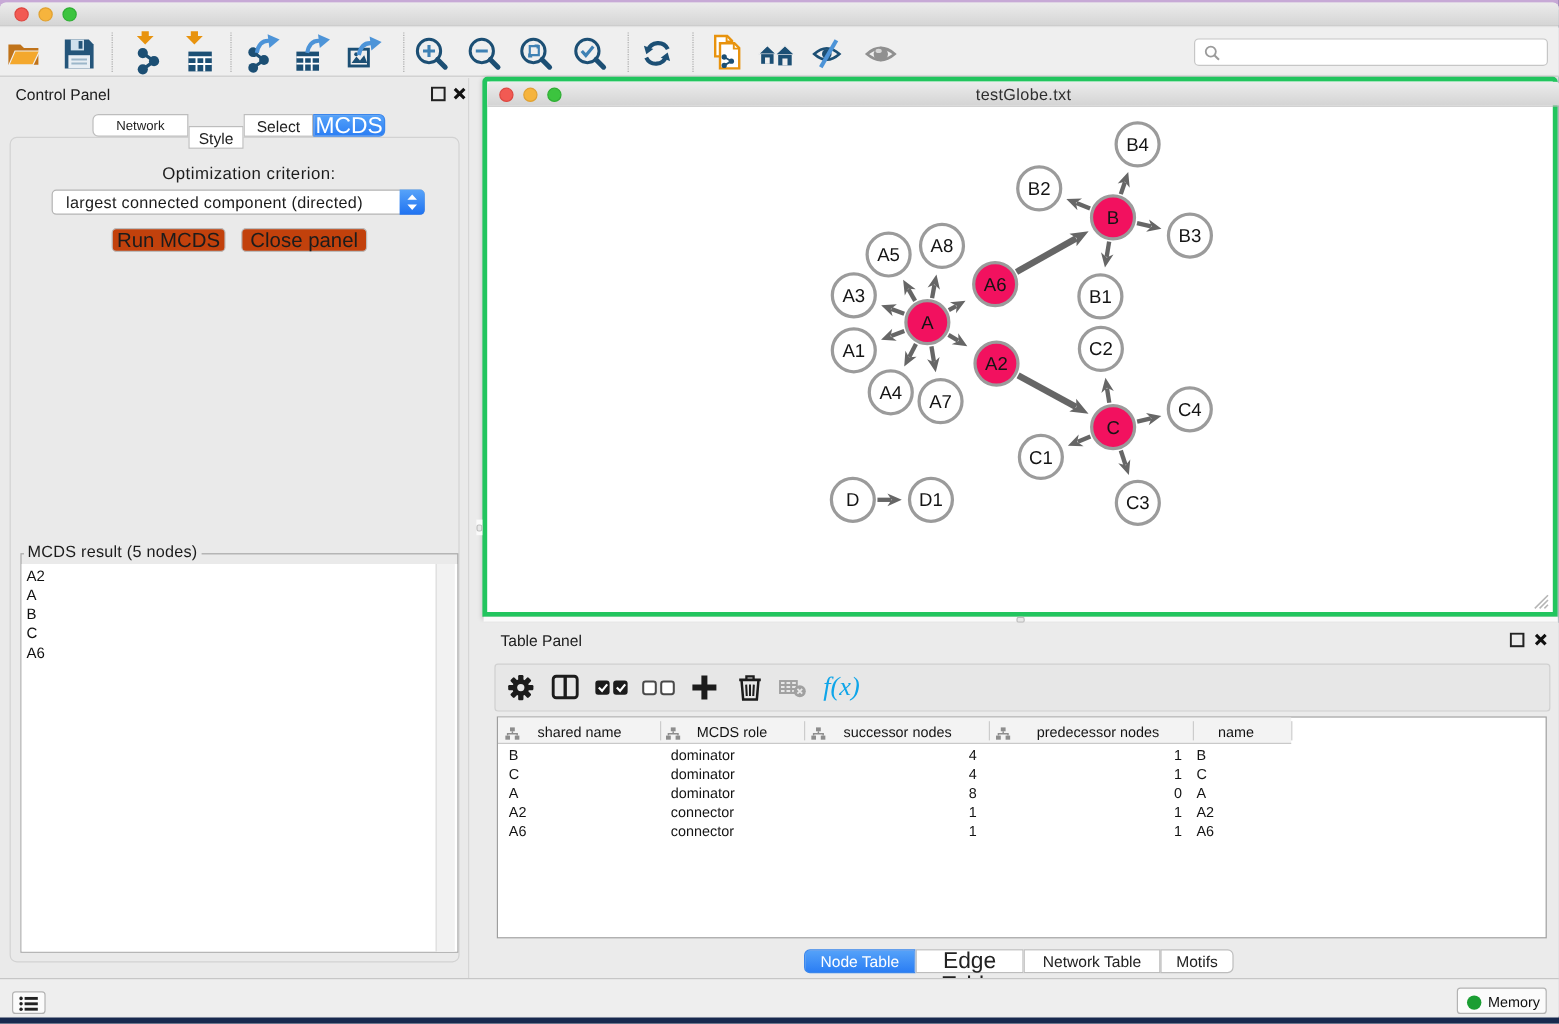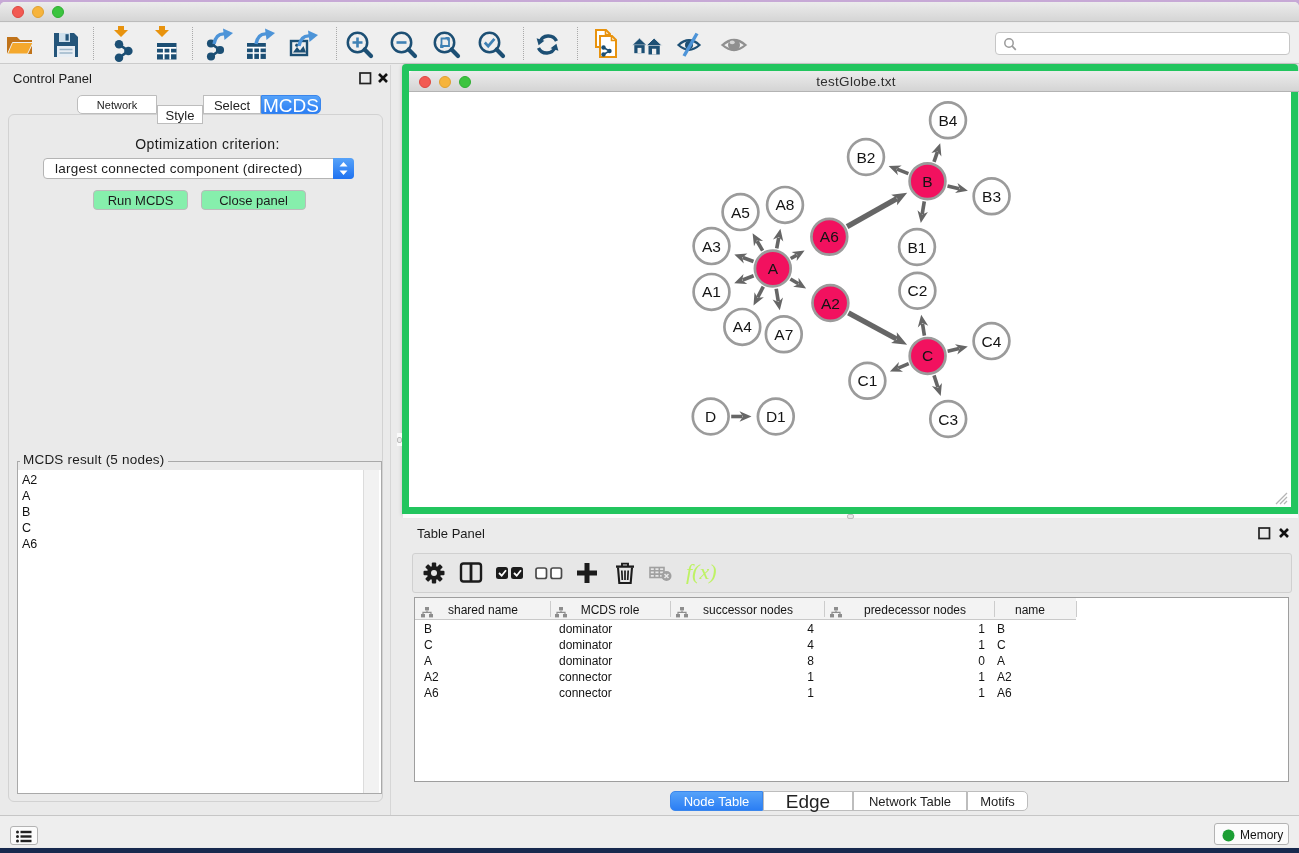--- a/index.html
+++ b/index.html
@@ -9,30 +9,30 @@
 .tl{position:absolute;top:4px;width:12px;height:12px;border-radius:6px}
 #titlebar .t{position:absolute;width:100%;text-align:center;top:3px;font-size:13.5px;letter-spacing:.2px;color:#414141}
 #toolbar{position:absolute;left:0;top:23px;width:1299px;height:41px;background:#efefef;border-bottom:1px solid #cbcbcb}
 .tsep{position:absolute;top:4px;width:0;height:33px;border-left:1px dotted #aaaaaa}
 .search{position:absolute;left:995px;top:9px;width:295px;height:23px;background:#fff;border:1px solid #c6c6c6;border-radius:4px}
 #leftpanel{position:absolute;left:0;top:65px;width:391px;height:750px;background:#eaeaea;border-right:1px solid #d6d6d6}
 #cppanel{position:absolute;left:8px;top:114px;width:375px;height:688px;border:1px solid #d2d2d2;border-radius:6px}
 .hdrtxt{position:absolute;font-size:13px;color:#1c1c1c}
 .tab,.tabsel{position:absolute;text-align:center;background:#fff;border:1px solid #bdbdbd;margin-left:-1px;color:#222}
 .tabsel{background:linear-gradient(#55a2f9,#2b7ef4);border-color:#3a86ec;color:#fff}
-.btn{position:absolute;background:#86efac;border:1px solid #bbbbbb;border-radius:4px;text-align:center;font-size:13px;color:#1c1c1c}
+.btn{position:absolute;background:#c2410c;border:1px solid #bbbbbb;border-radius:4px;text-align:center;font-size:17px;color:#1c1c1c}
 .t12{position:absolute;font-size:12px;color:#141414;white-space:nowrap}
 #combo{position:absolute;left:43px;top:158px;width:311px;height:21px;background:#fff;border:1px solid #b4b4b4;border-radius:4px;font-size:13.5px;letter-spacing:.25px;color:#1c1c1c;line-height:19px;padding-left:11px}
 #combobtn{position:absolute;right:-1px;top:-1px;width:21px;height:21px;border-radius:0 4px 4px 0;background:linear-gradient(#57a3f9,#1f72f1)}
 #groupbox{position:absolute;left:17px;top:461px;width:365px;height:333px;border:1px solid #a9a9a9}
 #gblabel{position:absolute;left:20px;top:452px;background:#eaeaea;font-size:13.5px;letter-spacing:.2px;color:#1c1c1c;padding:0 3px}
 #mlist{position:absolute;left:18px;top:470px;width:363px;height:323px;background:#fff;font-size:12.5px;color:#111;line-height:16px;padding:2px 0 0 4px}
 #mscroll{position:absolute;left:363px;top:470px;width:16px;height:323px;background:#f2f2f2;border-left:1px solid #dcdcdc}
 #statusbar{position:absolute;left:0;top:815px;width:1299px;height:32px;background:#eeeeee;border-top:1px solid #c6c6c6}
-#netwin{position:absolute;left:402px;top:64px;width:896px;height:450px;background:#fff;border:7px solid #22c55e;border-radius:4px 4px 0 0;box-shadow:0 1px 4px rgba(0,0,0,.18)}
+#netwin{position:absolute;left:402px;top:64px;width:896px;height:450px;background:#fff;border:4px solid #22c55e;border-radius:4px 4px 0 0;box-shadow:0 1px 4px rgba(0,0,0,.18)}
 #nettitle{position:absolute;left:0;top:0;width:894px;height:21px;background:linear-gradient(#ececec,#d4d4d4);border-bottom:1px solid #b3b3b3;border-radius:4px 4px 0 0}
 #tablepanel{position:absolute;left:392px;top:519px;width:907px;height:296px;background:#ebebeb}
 #ttoolbar{position:absolute;left:412px;top:553px;width:880px;height:40px;background:#e7e7e7;border:1px solid #d0d0d0;border-radius:3px}
 #tbl{position:absolute;left:414px;top:597px;width:875px;height:185px;background:#fff;border:1px solid #9e9e9e}
 .icnbtn{position:absolute;background:#fbfbfb;border:1px solid #b3b3b3;border-radius:3px}
 </style></head><body>
 <div id="desk-top"></div>
 <div id="app"></div>
 <div id="titlebar">
     <div class="tl" style="left:12px;background:#f25a53;border:1px solid #dd4741"></div>
@@ -335,21 +335,21 @@
     </g>
   </svg>
 <svg style="position:absolute;left:647px;top:559px" width="28" height="28" viewBox="0 0 28 28">
     <g stroke="#a0a0a0" fill="none" stroke-width="1.6">
       <rect x="3" y="8.5" width="14" height="10"></rect>
       <path d="M3 11.8 h14 M3 15.1 h14 M7.6 8.5 v10 M12.3 8.5 v10"></path>
     </g>
     <circle cx="19.5" cy="17" r="5" fill="#a0a0a0"></circle>
     <path d="M17.5 15 l4 4 M21.5 15 l-4 4" stroke="#e7e7e7" stroke-width="1.5"></path>
   </svg>
-<div style="position:absolute;left:686px;top:559px;width:50px;font:italic 22px 'Liberation Serif',serif;color:#bef264">f(x)</div>
+<div style="position:absolute;left:686px;top:559px;width:50px;font:italic 22px 'Liberation Serif',serif;color:#0ea5e9">f(x)</div>
 <div id="tbl"></div>
 <div style="position:absolute;left:415px;top:598px;width:661px;height:22px;background:#f3f3f3;border-bottom:1px solid #c9c9c9"></div>
 <div style="position:absolute;left:550px;top:601px;width:1px;height:16px;background:#cccccc"></div>
 <div class="t12" style="left:403px;top:603px;width:160px;text-align:center">shared name</div>
 <div style="position:absolute;left:421px;top:604px"><svg width="12" height="11" viewBox="0 0 12 11">
       <g fill="#8d8d8d">
         <rect x="4" y="0" width="4" height="3.4"></rect>
         <rect x="0" y="7" width="4" height="3.4"></rect>
         <rect x="8" y="7" width="4" height="3.4"></rect>
         <path d="M6 3.4 v2 M2 7 v-1.6 h8 V7" stroke="#8d8d8d" stroke-width="1.2" fill="none"></path>

